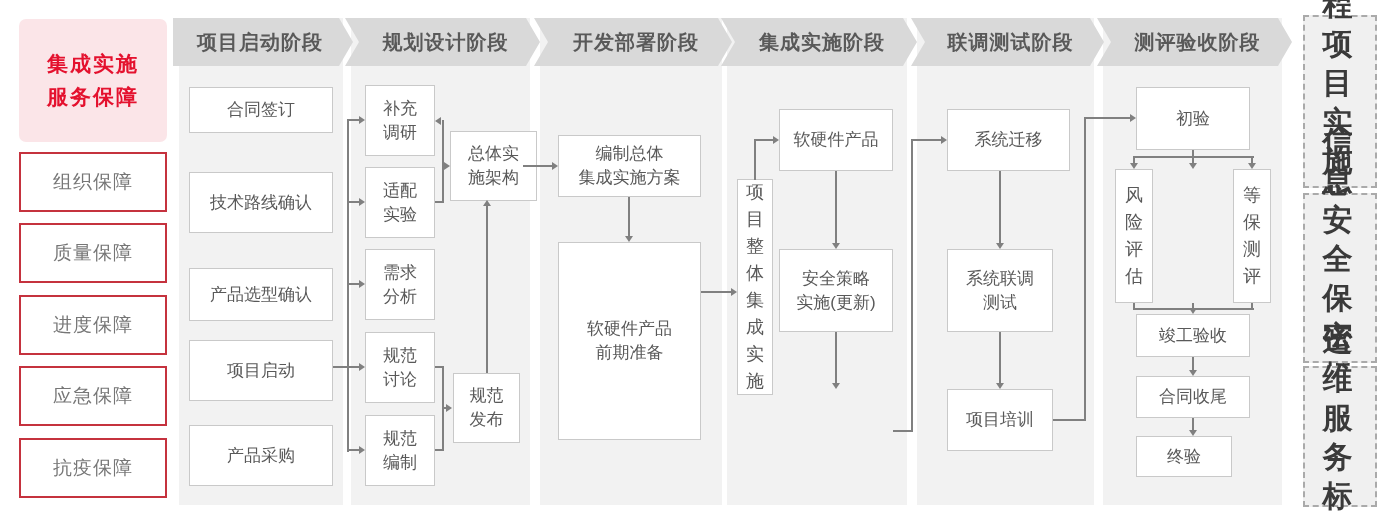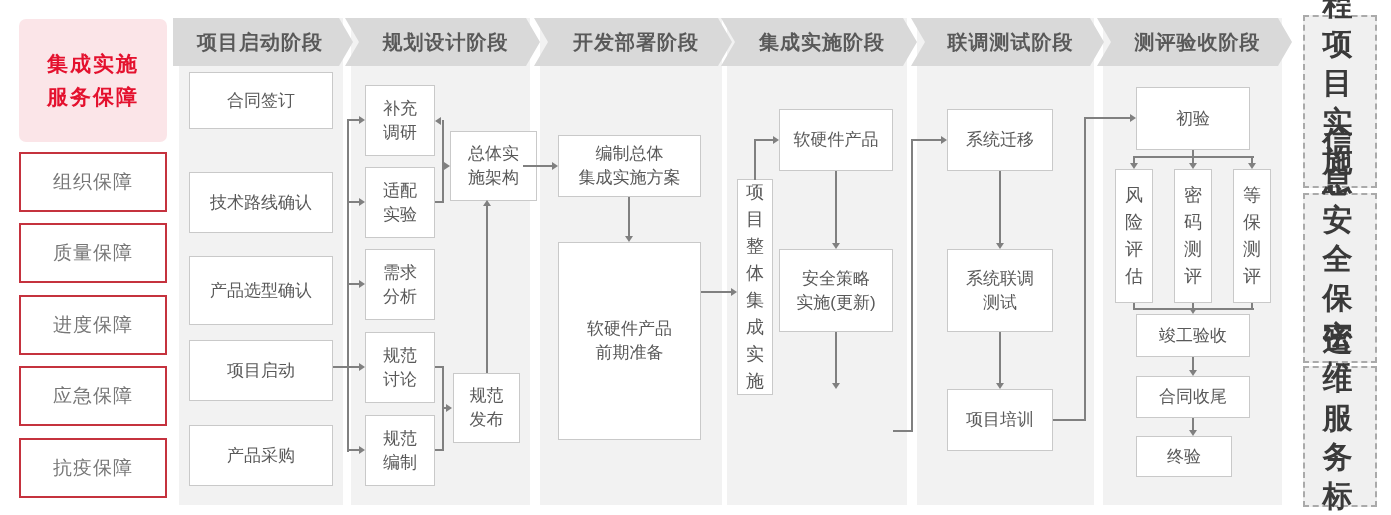--- a/index.html
+++ b/index.html
@@ -64,23 +64,23 @@
   <div class="chev notch" style="left:1097px;width:195px">测评验收阶段</div>
 
   <div class="pinkbox">集成实施
 服务保障</div>
   <div class="redbox" style="top:152px">组织保障</div>
   <div class="redbox" style="top:223px">质量保障</div>
   <div class="redbox" style="top:295px">进度保障</div>
   <div class="redbox" style="top:366px">应急保障</div>
   <div class="redbox" style="top:438px">抗疫保障</div>
 
-  <div class="fbox" style="left:189px;top:72px;width:144px;height:57px">合同签订</div>
+  <div class="fbox" style="left:189px;top:87px;width:144px;height:46px">合同签订</div>
   <div class="fbox" style="left:189px;top:172px;width:144px;height:61px">技术路线确认</div>
-  <div class="fbox" style="left:189px;top:256px;width:144px;height:69px">产品选型确认</div>
+  <div class="fbox" style="left:189px;top:268px;width:144px;height:53px">产品选型确认</div>
   <div class="fbox" style="left:189px;top:340px;width:144px;height:61px">项目启动</div>
   <div class="fbox" style="left:189px;top:425px;width:144px;height:61px">产品采购</div>
 
   <div class="fbox" style="left:365px;top:85px;width:70px;height:71px">补充
 调研</div>
   <div class="fbox" style="left:365px;top:167px;width:70px;height:71px">适配
 实验</div>
   <div class="fbox" style="left:365px;top:249px;width:70px;height:71px">需求
 分析</div>
   <div class="fbox" style="left:365px;top:332px;width:70px;height:71px">规范
@@ -95,28 +95,27 @@
   <div class="fbox" style="left:558px;top:135px;width:143px;height:62px">编制总体
 集成实施方案</div>
   <div class="fbox" style="left:558px;top:242px;width:143px;height:198px">软硬件产品
 前期准备</div>
 
   <div class="fbox vert" style="left:737px;top:179px;width:36px;height:216px">项目整体集成实施</div>
   <div class="fbox" style="left:779px;top:109px;width:114px;height:62px">软硬件产品</div>
   <div class="fbox" style="left:779px;top:249px;width:114px;height:83px">安全策略
 实施(更新)</div>
 
-  <div class="fbox" style="left:947px;top:109px;width:106px;height:62px">系统迁移</div>
+  <div class="fbox" style="left:947px;top:109px;width:123px;height:62px">系统迁移</div>
   <div class="fbox" style="left:947px;top:249px;width:106px;height:83px">系统联调
 测试</div>
   <div class="fbox" style="left:947px;top:389px;width:106px;height:62px">项目培训</div>
 
   <div class="fbox" style="left:1136px;top:87px;width:114px;height:63px">初验</div>
   <div class="fbox vert" style="left:1115px;top:169px;width:38px;height:134px">风险评估</div>
-  <div class="fbox vert" style="left:1174px;top:169px;width:38px;height:134px">密码测评</div>
   <div class="fbox vert" style="left:1233px;top:169px;width:38px;height:134px">等保测评</div>
   <div class="fbox" style="left:1136px;top:314px;width:114px;height:43px">竣工验收</div>
   <div class="fbox" style="left:1136px;top:376px;width:114px;height:42px">合同收尾</div>
   <div class="fbox" style="left:1136px;top:436px;width:96px;height:41px">终验</div>
 
   <div class="stdbox" style="top:15px;height:173px">工程项目实施指引</div>
   <div class="stdbox" style="top:193px;height:170px">信息安全保密标准</div>
   <div class="stdbox" style="top:366px;height:141px">运维服务标准</div>
 
   <div class="ln" style="left:333px;top:366px;width:15px;height:2px"></div>

